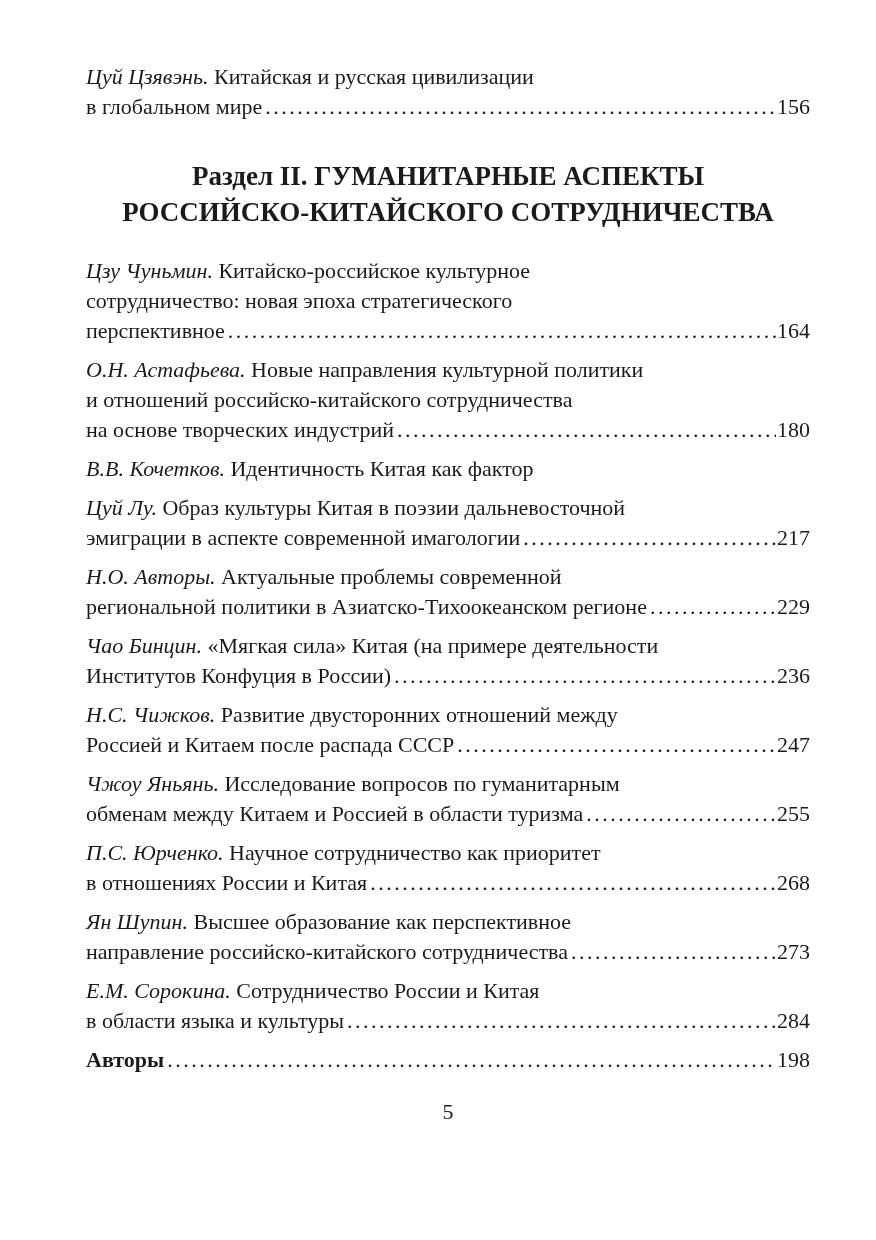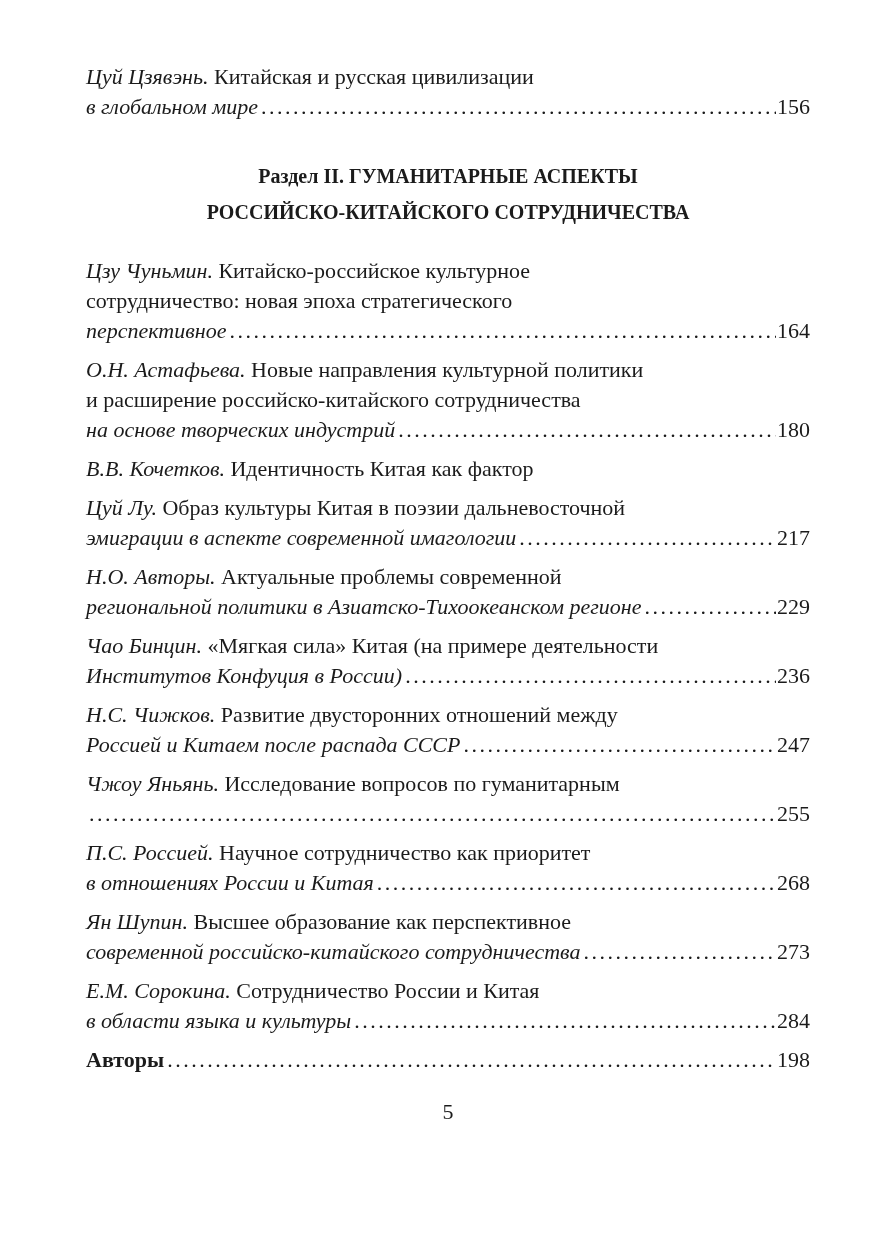--- a/index.html
+++ b/index.html
@@ -21,40 +21,40 @@
     overflow: hidden;
   }
   .toc-list { display: block; }
   .toc-top { margin-bottom: 36px; }
   .toc-entry { margin-bottom: 9px; }
   .toc-line { display: block; }
   .toc-line.last {
     display: flex;
     align-items: baseline;
   }
-  .toc-line.last .t { flex: 0 0 auto; white-space: pre; font-style: italic; }
+  .toc-line.last .t { flex: 0 0 auto; white-space: pre; }
   .author { font-style: italic; }
   .author.bold { font-style: normal; font-weight: bold; }
   .dots {
     flex: 1 1 auto;
     overflow: hidden;
     white-space: nowrap;
     margin-left: 3px;
     margin-right: 1px;
     letter-spacing: 2.5px;
   }
   .dots::after {
     content: "..........................................................................................................................";
   }
   .pg { flex: 0 0 auto; }
   .section-heading {
     margin: 0 0 26px 0;
     text-align: center;
     font-weight: bold;
-    font-size: 20px;
+    font-size: 27px;
     line-height: 36px;
   }
   .section-heading span { display: block; }
   .page-number {
     text-align: center;
     margin-top: 22px;
     font-size: 22px;
   }
 </style>
 </head>
@@ -83,21 +83,21 @@
         <div class="toc-line"><span class="author">Цзу Чуньмин. </span><span class="t">Китайско-российское культурное</span></div>
         <div class="toc-line"><span class="t">сотрудничество: новая эпоха стратегического</span></div>
         <div class="toc-line last">
           <span class="t">перспективное</span>
           <span class="dots"></span>
           <span class="pg">164</span>
         </div>
       </div>
       <div class="toc-entry">
         <div class="toc-line"><span class="author">О.Н. Астафьева. </span><span class="t">Новые направления культурной политики</span></div>
-        <div class="toc-line"><span class="t">и расширение российско-китайского сотрудничества</span></div>
+        <div class="toc-line"><span class="t">и отношений российско-китайского сотрудничества</span></div>
         <div class="toc-line last">
           <span class="t">на основе творческих индустрий</span>
           <span class="dots"></span>
           <span class="pg">180</span>
         </div>
       </div>
       <div class="toc-entry">
         <div class="toc-line"><span class="author">В.В. Кочетков. </span><span class="t">Идентичность Китая как фактор</span></div>
       </div>
       <div class="toc-entry">
@@ -128,36 +128,37 @@
         <div class="toc-line"><span class="author">Н.С. Чижков. </span><span class="t">Развитие двусторонних отношений между</span></div>
         <div class="toc-line last">
           <span class="t">Россией и Китаем после распада СССР</span>
           <span class="dots"></span>
           <span class="pg">247</span>
         </div>
       </div>
       <div class="toc-entry">
         <div class="toc-line"><span class="author">Чжоу Яньянь. </span><span class="t">Исследование вопросов по гуманитарным</span></div>
         <div class="toc-line last">
+          <span class="t">обменам между Китаем и Россией в области туризма</span>
           <span class="dots"></span>
           <span class="pg">255</span>
         </div>
       </div>
       <div class="toc-entry">
-        <div class="toc-line"><span class="author">П.С. Россией. </span><span class="t">Научное сотрудничество как приоритет</span></div>
+        <div class="toc-line"><span class="author">П.С. Юрченко. </span><span class="t">Научное сотрудничество как приоритет</span></div>
         <div class="toc-line last">
           <span class="t">в отношениях России и Китая</span>
           <span class="dots"></span>
           <span class="pg">268</span>
         </div>
       </div>
       <div class="toc-entry">
         <div class="toc-line"><span class="author">Ян Шупин. </span><span class="t">Высшее образование как перспективное</span></div>
         <div class="toc-line last">
-          <span class="t">современной российско-китайского сотрудничества</span>
+          <span class="t">направление российско-китайского сотрудничества</span>
           <span class="dots"></span>
           <span class="pg">273</span>
         </div>
       </div>
       <div class="toc-entry">
         <div class="toc-line"><span class="author">Е.М. Сорокина. </span><span class="t">Сотрудничество России и Китая</span></div>
         <div class="toc-line last">
           <span class="t">в области языка и культуры</span>
           <span class="dots"></span>
           <span class="pg">284</span>

